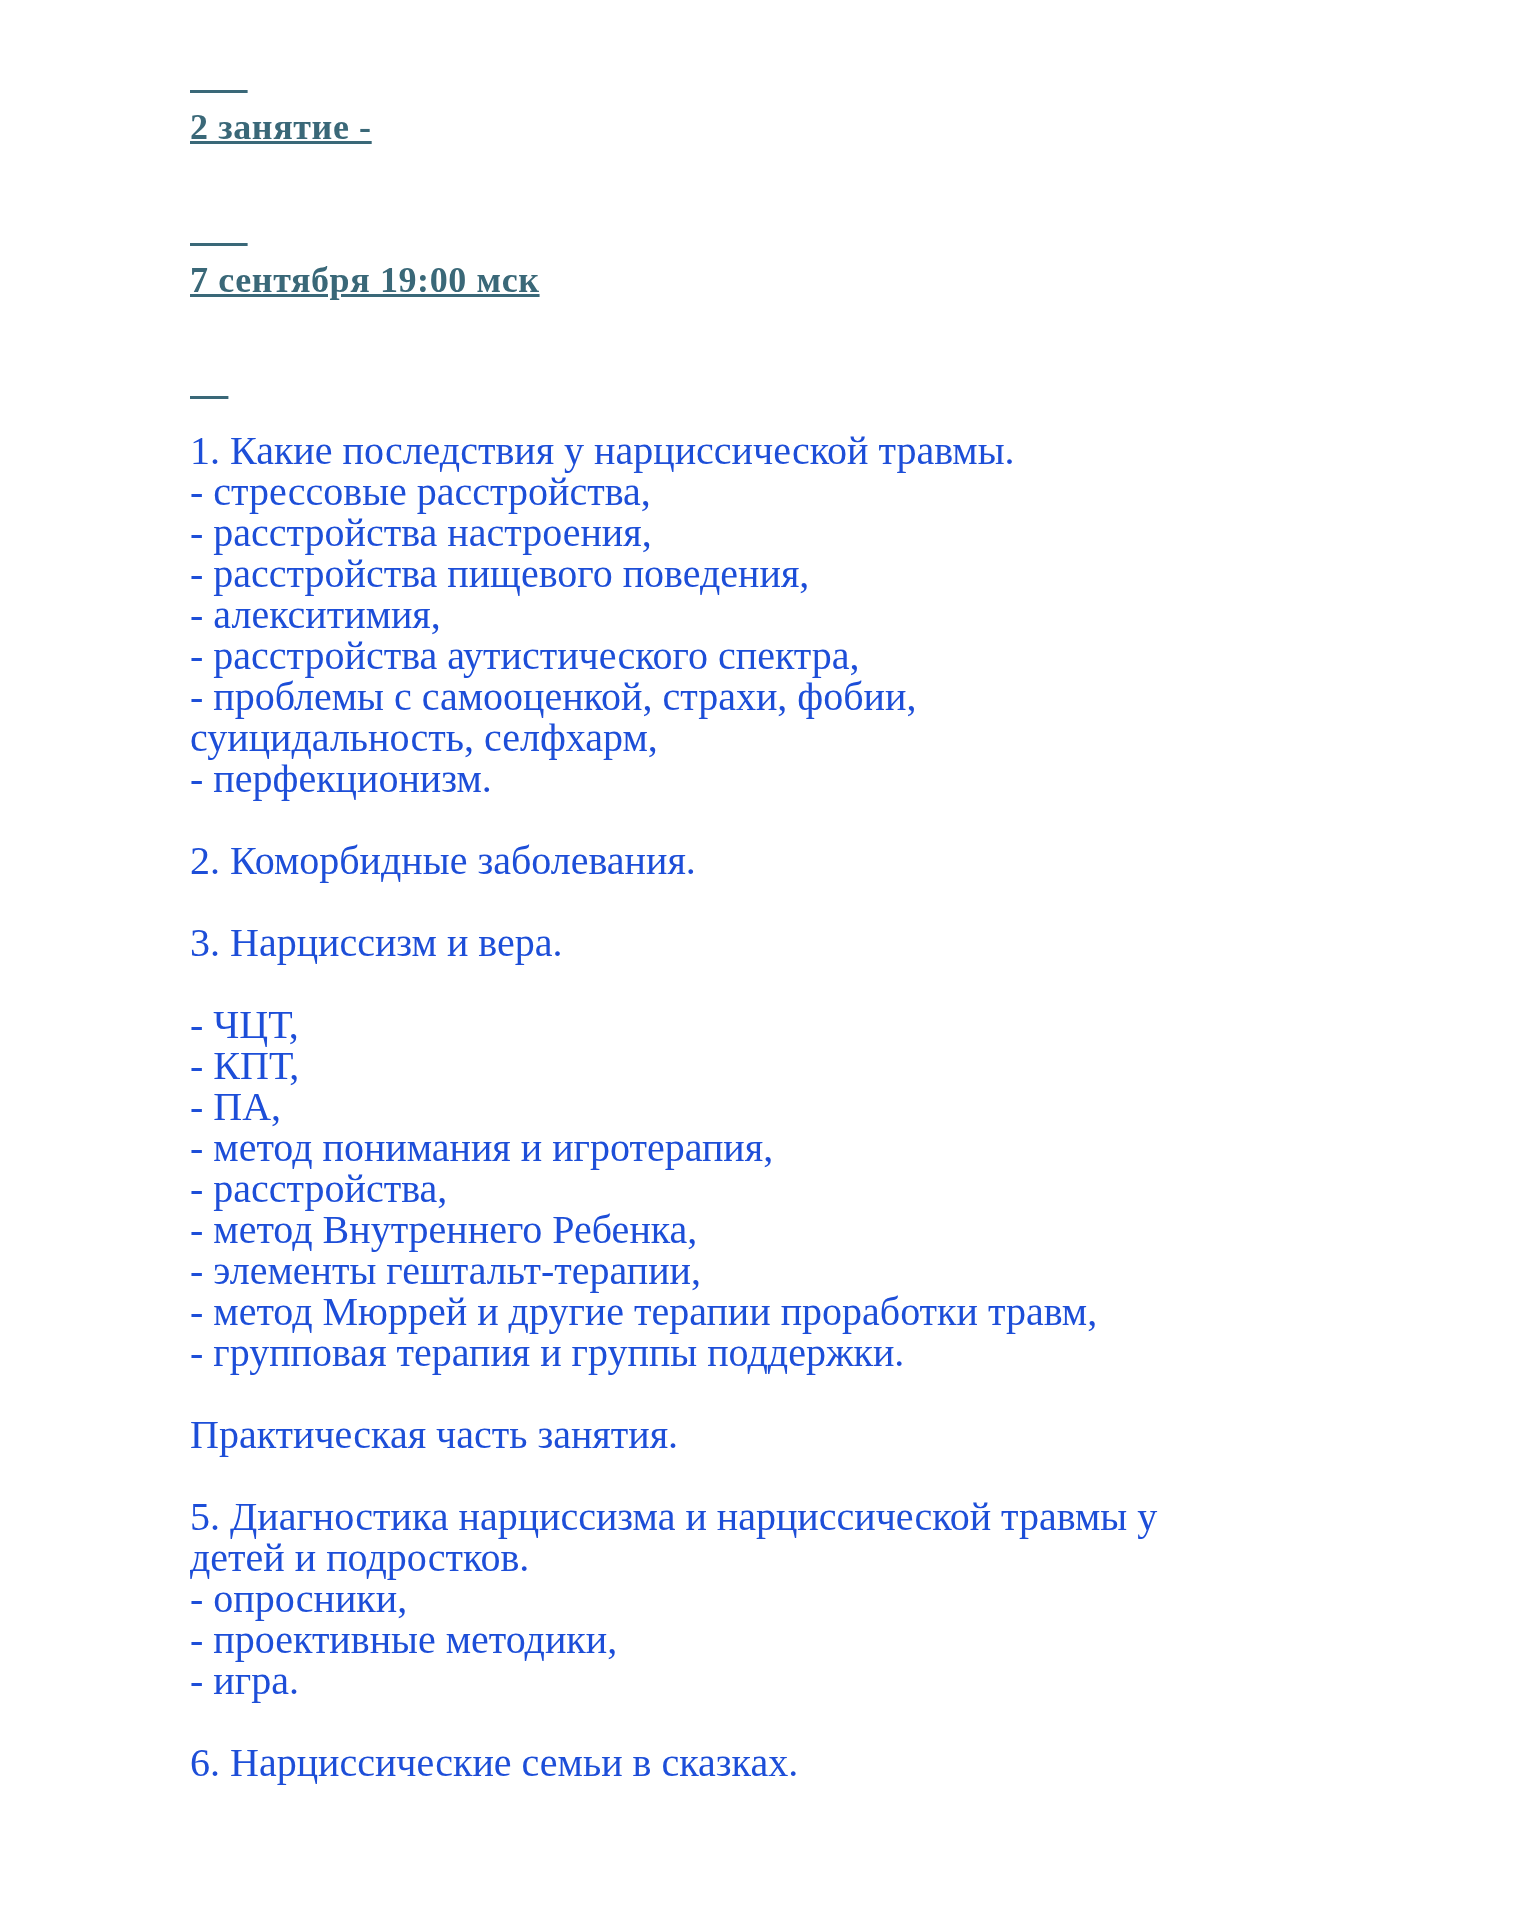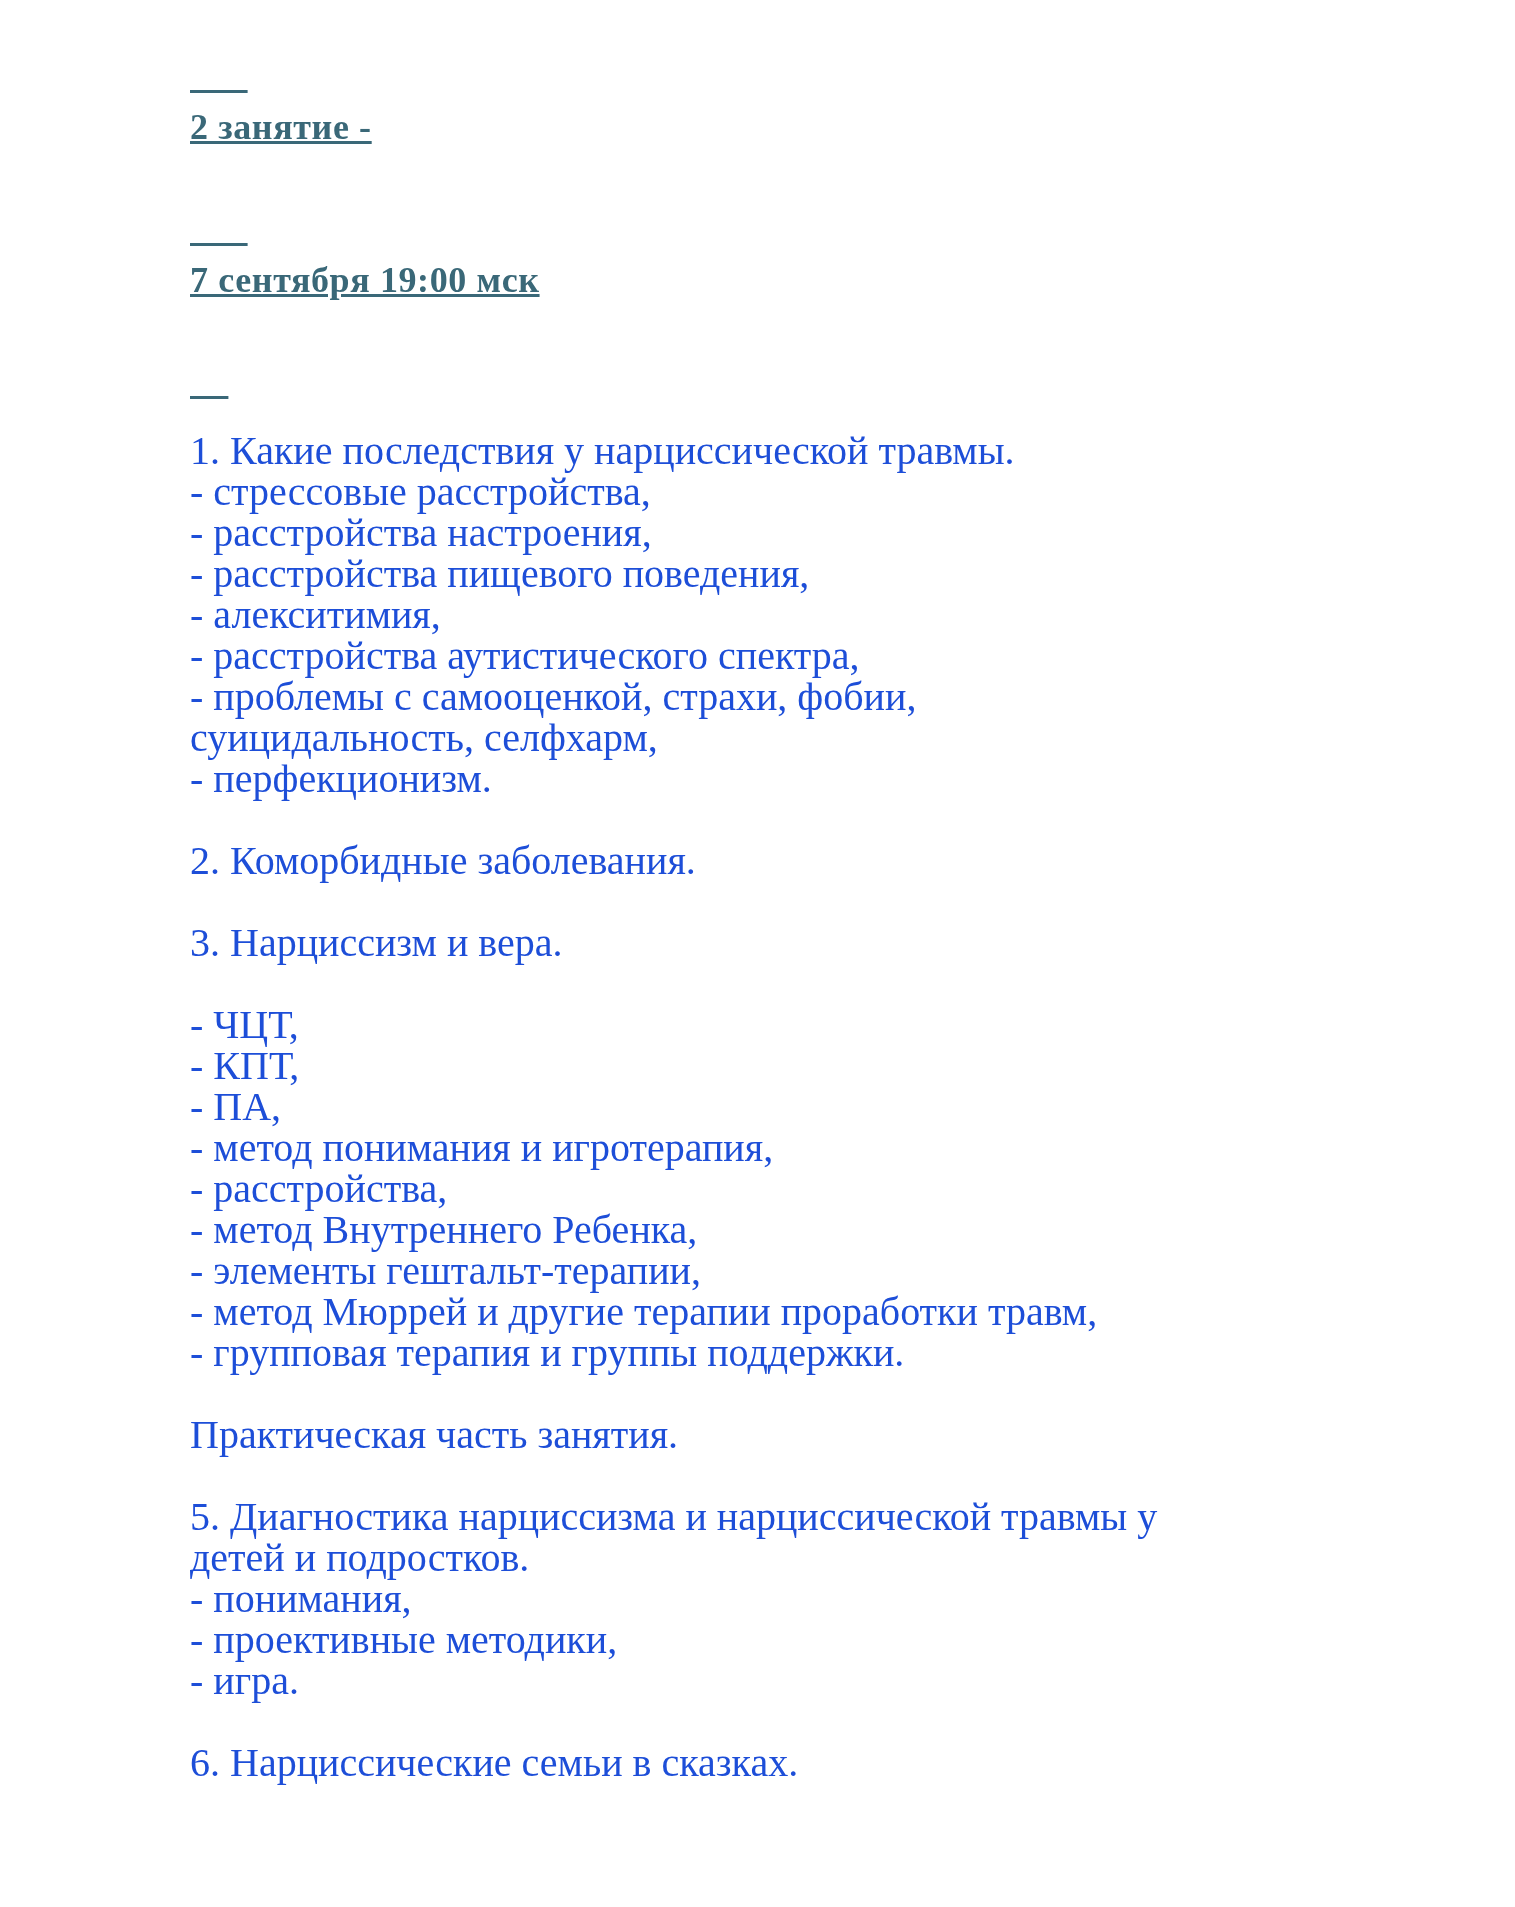--- a/index.html
+++ b/index.html
@@ -96,21 +96,21 @@
           <p class="body-line">- метод Мюррей и другие терапии проработки травм,</p>
           <p class="body-line">- групповая терапия и группы поддержки.</p>
         </div>
         <div class="blank-line"></div>
         <div class="body-block">
           <p class="body-line">Практическая часть занятия.</p>
         </div>
         <div class="blank-line"></div>
         <div class="body-block">
           <p class="body-line">5. Диагностика нарциссизма и нарциссической травмы у детей и подростков.</p>
-          <p class="body-line">- понимания,</p>
+          <p class="body-line">- опросники,</p>
           <p class="body-line">- проективные методики,</p>
           <p class="body-line">- игра.</p>
         </div>
         <div class="blank-line"></div>
         <div class="body-block">
           <p class="body-line">6. Нарциссические семьи в сказках.</p>
         </div>
       </div>
 
   </div>

